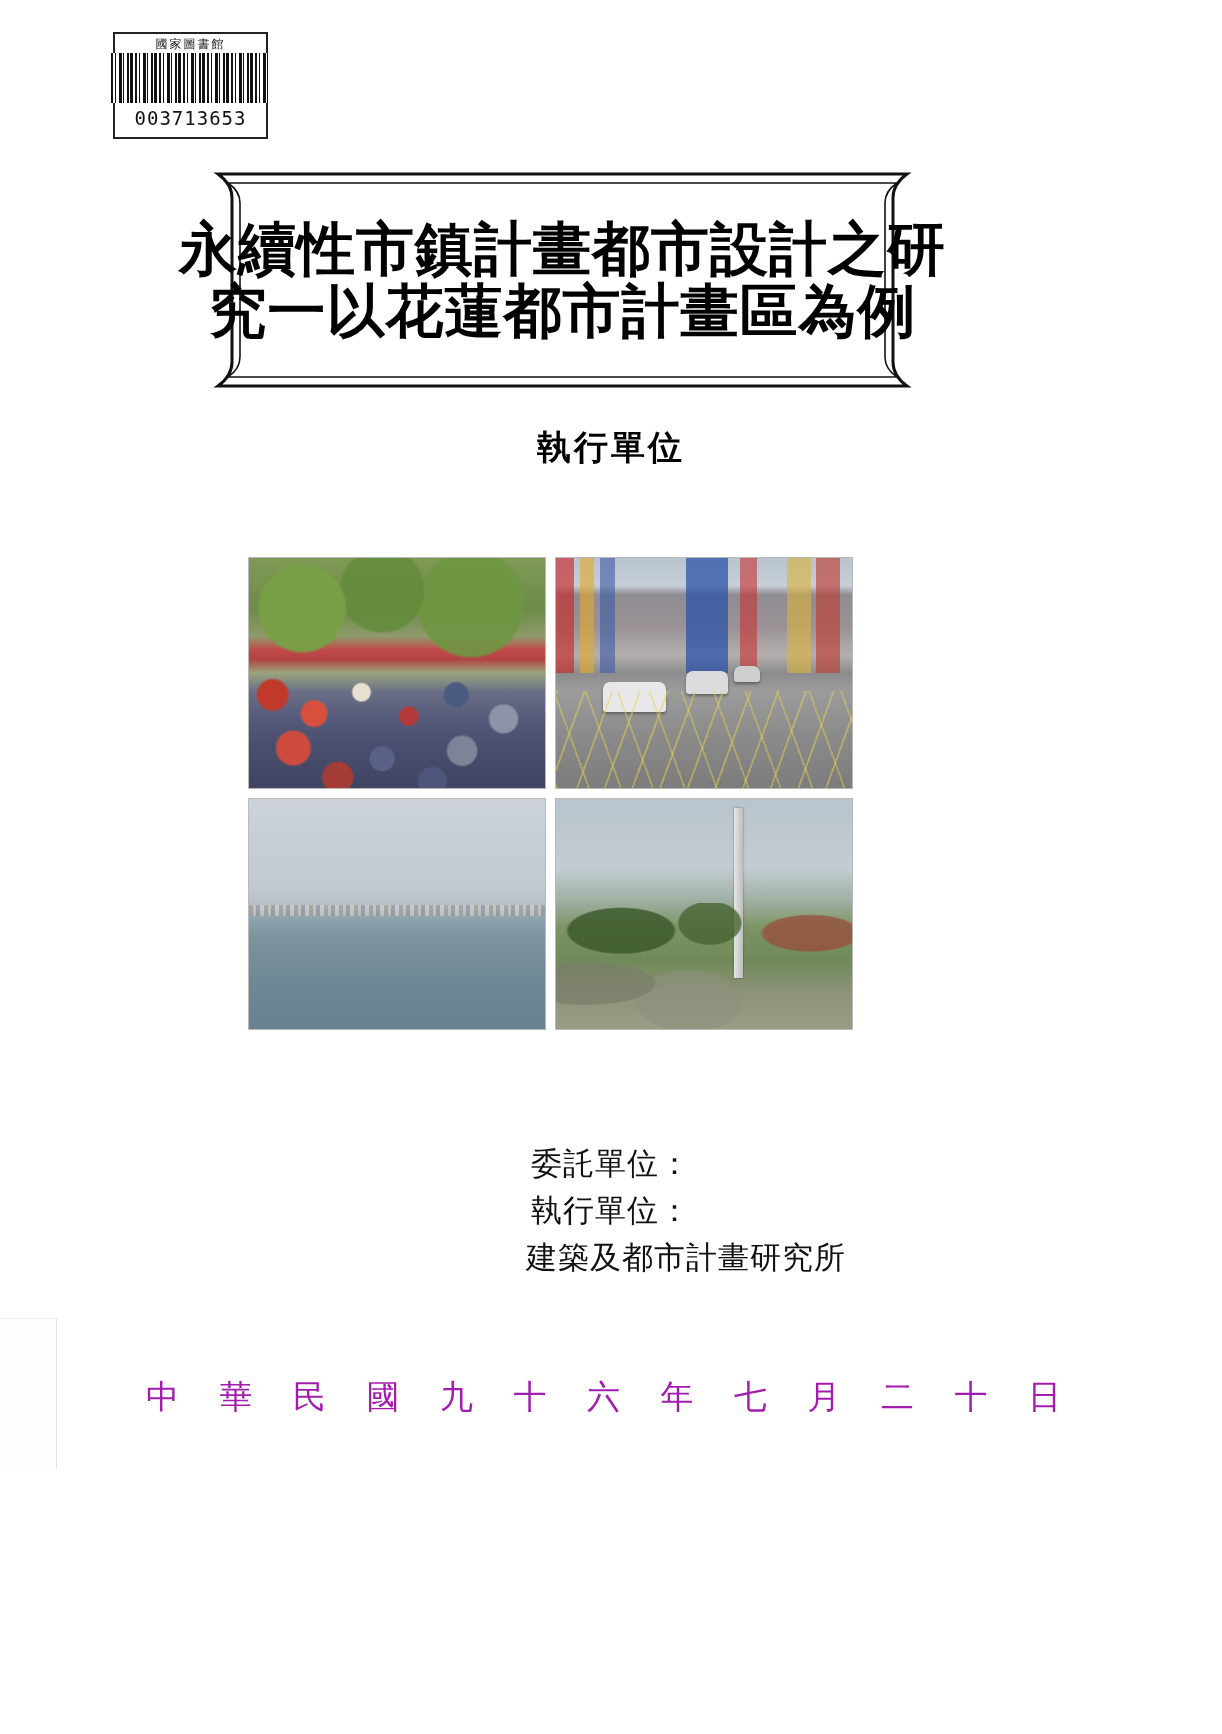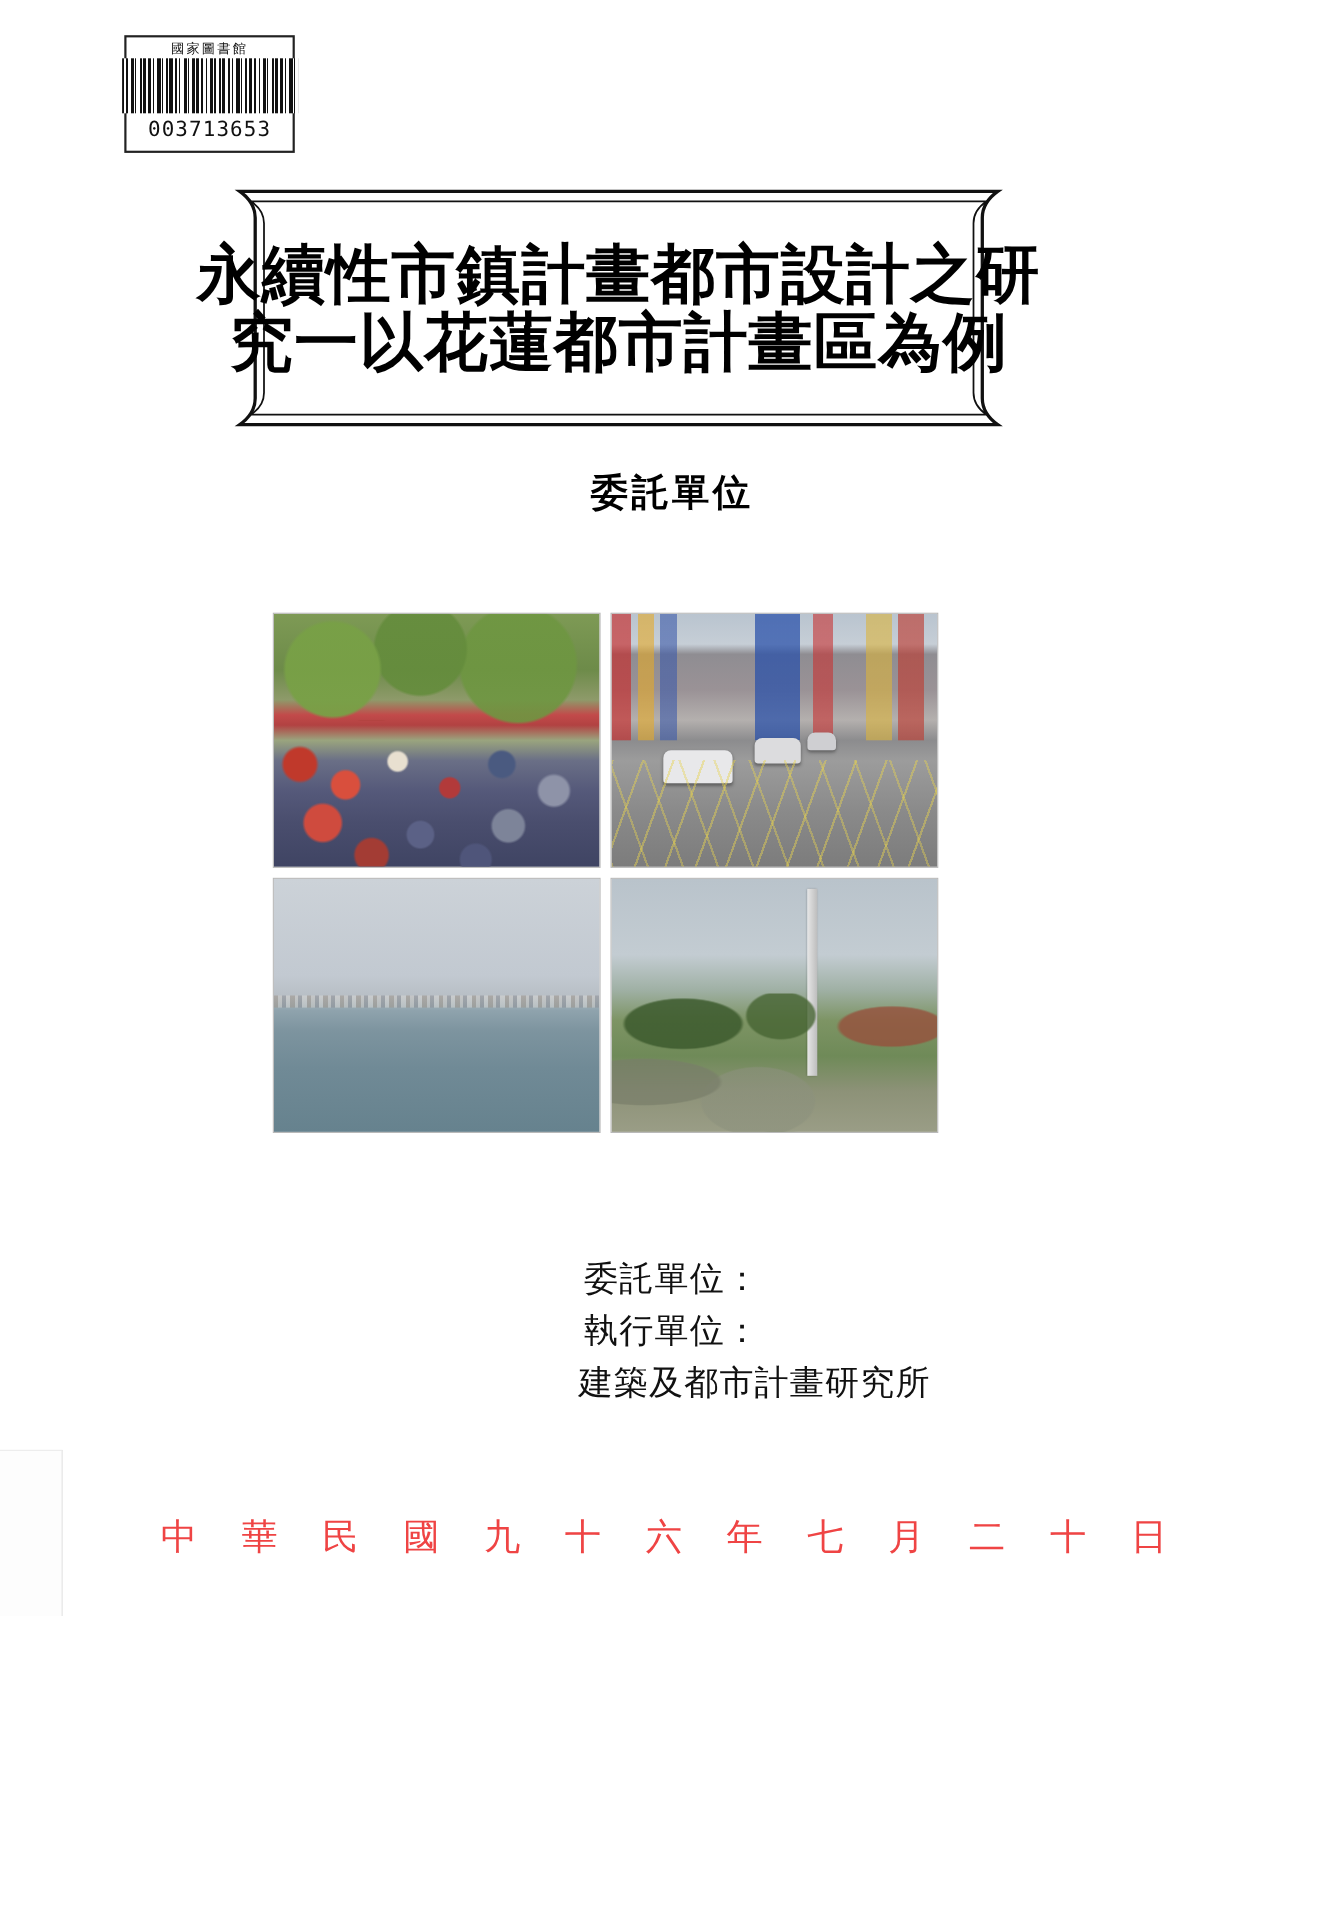--- a/index.html
+++ b/index.html
@@ -280,21 +280,21 @@
   
   .date-line {
     position: absolute;
     top: 1375px;
     left: 0;
     width: 100%;
     text-align: center;
     font-family: "DejaVu Serif", serif;
     font-size: 33px;
     letter-spacing: 15px;
-    color: #ef4444;
+    color: #a21caf;
   }
 
   
   .edge-notch {
     position: absolute;
     left: 0;
     top: 1318px;
     width: 56px;
     height: 150px;
     background: #fdfdfd;
@@ -315,21 +315,21 @@
   <svg viewBox="0 0 725 220" preserveAspectRatio="none">
     <path d="M18,4 H707 Q693,14 693,28 V192 Q693,206 707,216 H18 Q32,206 32,192 V28 Q32,14 18,4 Z" fill="none" stroke="#111" stroke-width="3"></path>
     <path d="M28,13 H697 Q685,21 685,33 V187 Q685,199 697,207 H28 Q40,199 40,187 V33 Q40,21 28,13 Z" fill="none" stroke="#111" stroke-width="1.6"></path>
   </svg>
   <div class="title-text">
     <div class="title-line">永續性市鎮計畫都市設計之研</div>
     <div class="title-line">究一以花蓮都市計畫區為例</div>
   </div>
 </div>
 
-<div class="subtitle">委託單位</div>
+<div class="subtitle">執行單位</div>
 
 <div class="photo-grid">
   <div class="photo ph-park"></div>
   <div class="photo ph-street">
     <div class="car c1"></div>
     <div class="car c2"></div>
     <div class="car c3"></div>
   </div>
   <div class="photo ph-sea"></div>
   <div class="photo ph-lamp"></div>

